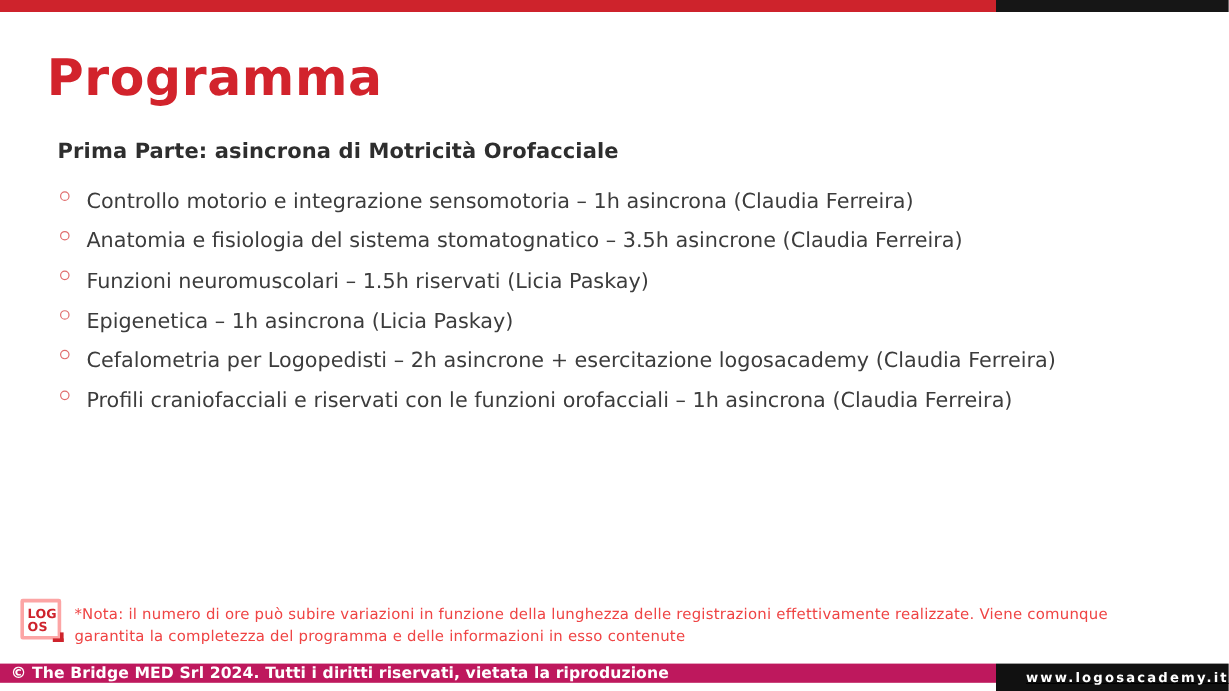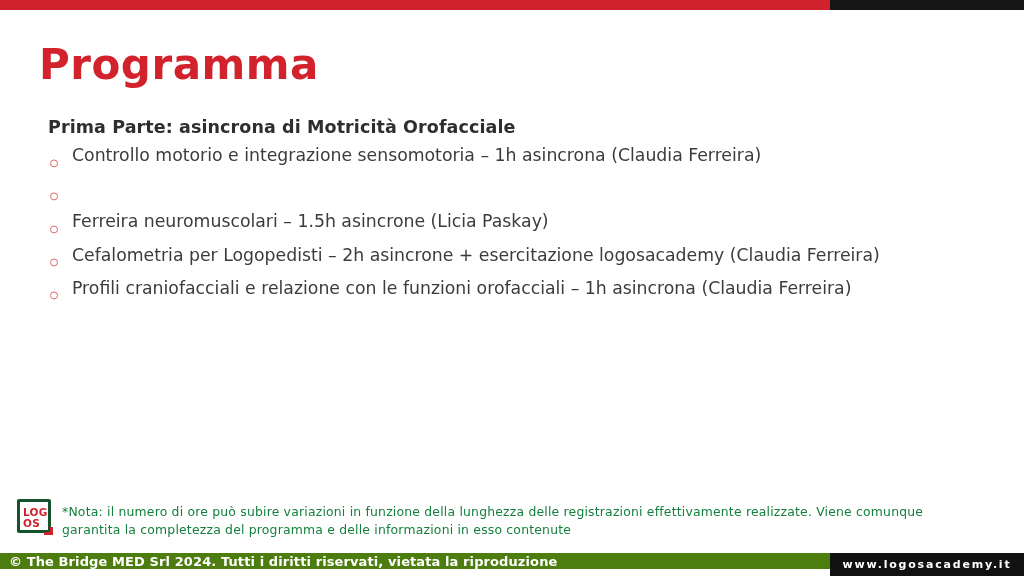--- a/index.html
+++ b/index.html
@@ -50,41 +50,41 @@
   .program-list {
     position: absolute;
     left: 48px; top: 145px;
     list-style: none;
     width: 940px;
   }
   .item {
     position: relative;
     height: 33.2px;
     display: flex;
-    align-items: flex-start;
+    align-items: flex-end;
     padding-left: 24px;
     font-size: 17.3px;
     color: #3C3C3C;
     white-space: nowrap;
   }
   .bullet {
     position: absolute;
     left: 2px; top: 50%;
     transform: translateY(-32%);
     width: 8px; height: 8px;
     border: 1.7px solid #E06C6C;
     border-radius: 50%;
   }
 
   
   .logo-mark {
     position: absolute;
     left: 17px; top: 499px;
     width: 34px; height: 34px;
-    border: 3px solid #14532d;
+    border: 3px solid #fca5a5;
     border-radius: 2px;
     color: #CE232C;
     font-weight: bold;
     font-size: 10.5px;
     line-height: 10.5px;
     letter-spacing: 0.2px;
     padding: 5px 0 0 3px;
   }
   .logo-tail {
     position: absolute;
@@ -93,49 +93,50 @@
     border-right: 3px solid #CE232C;
     border-bottom: 3px solid #CE232C;
     background: transparent;
   }
   .footnote {
     position: absolute;
     left: 62px; top: 503px;
     width: 920px;
     font-size: 12.4px;
     line-height: 17.5px;
-    color: #15803d;
+    color: #ef4444;
     letter-spacing: 0.2px;
   }
 
   
   .bottom-bar-red {
     position: absolute;
     left: 0; top: 553px;
     width: 830px; height: 16px;
-    background: #4d7c0f;
+    background: #be185d;
     display: flex;
     align-items: center;
     padding-left: 9px;
   }
   .copyright {
     color: #ffffff;
     font-size: 13px;
     font-weight: bold;
     letter-spacing: 0.1px;
     white-space: nowrap;
   }
   .bottom-bar-black {
     position: absolute;
     left: 830px; top: 553px;
     width: 194px; height: 23px;
     background: #111111;
     display: flex;
     align-items: center;
-    justify-content: center;
+    justify-content: flex-end;
+    text-decoration: underline;
   }
   .website {
     color: #ffffff;
     font-size: 11px;
     font-weight: 600;
     letter-spacing: 1.8px;
     white-space: nowrap;
   }
 </style>
 </head>
@@ -150,32 +151,37 @@
 
   <h2 class="section-heading">Prima Parte: asincrona di Motricità Orofacciale</h2>
 
   <ul class="program-list">
     <li class="item">
       <span class="bullet"></span>
       <span class="item-text">Controllo motorio e integrazione sensomotoria – 1h asincrona (Claudia Ferreira)</span>
     </li>
     <li class="item">
       <span class="bullet"></span>
+      <span class="item-text">Anatomia e fisiologia del sistema stomatognatico – 3.5h asincrone (Claudia Ferreira)</span>
     </li>
     <li class="item">
       <span class="bullet"></span>
-      <span class="item-text">Ferreira neuromuscolari – 1.5h asincrone (Licia Paskay)</span>
+      <span class="item-text">Funzioni neuromuscolari – 1.5h riservati (Licia Paskay)</span>
+    </li>
+    <li class="item">
+      <span class="bullet"></span>
+      <span class="item-text">Epigenetica – 1h asincrona (Licia Paskay)</span>
     </li>
     <li class="item">
       <span class="bullet"></span>
       <span class="item-text">Cefalometria per Logopedisti – 2h asincrone + esercitazione logosacademy (Claudia Ferreira)</span>
     </li>
     <li class="item">
       <span class="bullet"></span>
-      <span class="item-text">Profili craniofacciali e relazione con le funzioni orofacciali – 1h asincrona (Claudia Ferreira)</span>
+      <span class="item-text">Profili craniofacciali e riservati con le funzioni orofacciali – 1h asincrona (Claudia Ferreira)</span>
     </li>
   </ul>
 
   <div class="logo-mark">
     <div>LOG</div>
     <div>OS</div>
     <span class="logo-tail"></span>
   </div>
 
   <p class="footnote">*Nota: il numero di ore può subire variazioni in funzione della lunghezza delle registrazioni effettivamente realizzate. Viene comunque garantita la completezza del programma e delle informazioni in esso contenute</p>

